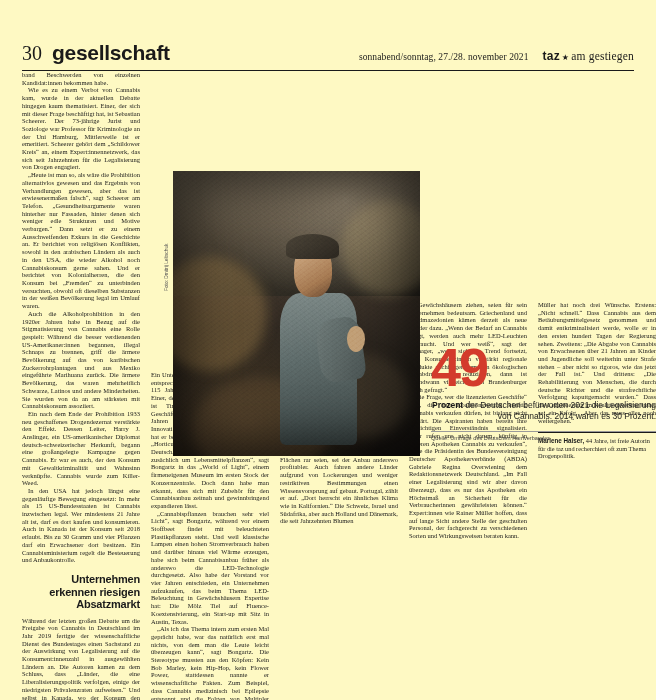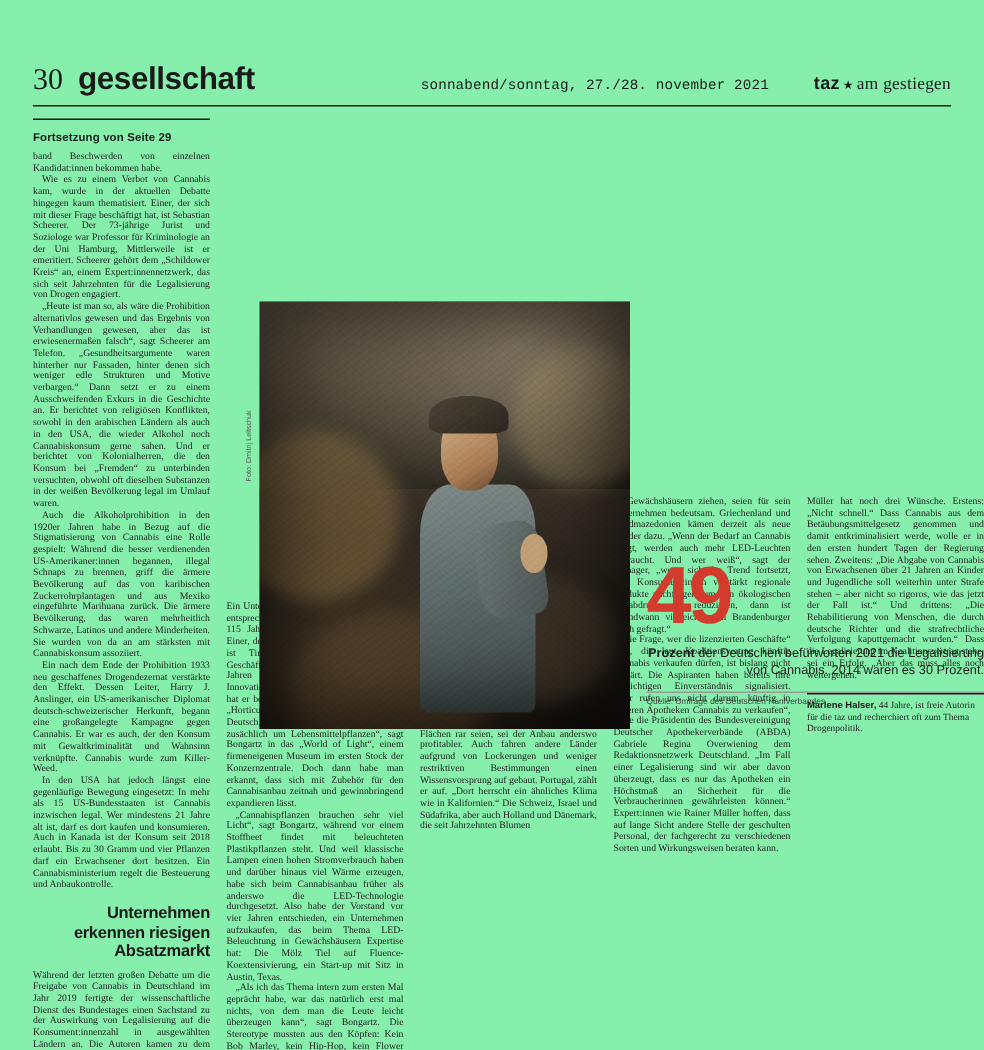--- a/index.html
+++ b/index.html
@@ -11,21 +11,21 @@
     height: 700px;
     background: #f2efe9;
     font-family: "Liberation Serif", serif;
     color: #1a1a1a;
     overflow: hidden;
   }
   .page {
     position: relative;
     width: 656px;
     height: 700px;
-    background: #86efac;
+    background: #fef9c3;
     box-sizing: border-box;
     padding: 26px 22px 10px 22px;
   }
 
   
   .masthead {
     display: flex;
     align-items: baseline;
     border-bottom: 1.2px solid #1a1a1a;
     padding-bottom: 5px;
@@ -41,23 +41,23 @@
     font-size: 21px;
     font-weight: bold;
     font-family: "Liberation Sans", sans-serif;
     letter-spacing: -0.3px;
     flex: 0 0 auto;
     margin-top: 15px;
   }
   .masthead-spacer { flex: 1 1 auto; }
   .dateline {
     font-size: 9.5px;
-    font-family: Liberation Mono, monospace;
+    font-family: Liberation Serif, serif;
     color: #1a1a1a;
-    margin-right: 30px;
+    margin-right: 14px;
     letter-spacing: 0.1px;
   }
   .brand {
     font-size: 11.5px;
     font-family: "Liberation Serif", serif;
     letter-spacing: 0.2px;
   }
   .brand .taz {
     font-weight: bold;
     font-family: "Liberation Sans", sans-serif;
@@ -291,24 +291,20 @@
   <div class="masthead">
     <div class="page-num">30</div>
     <div class="section-title">gesellschaft</div>
     <div class="masthead-spacer"></div>
     <div class="dateline">sonnabend/sonntag, 27./28. november 2021</div>
     <div class="brand">
       <span class="taz">taz</span><span class="star">★</span><span>am gestiegen</span>
     </div>
   </div>
 
-  <div style="margin-top:8px;">
-    <div class="kicker-rule"></div>
-    <div class="kicker">Fortsetzung von Seite 29</div>
-  </div>
 
   <div class="cols">
 
     <div class="col">
       <div class="col-inner">
         <p>band Beschwerden von einzelnen Kandidat:innen bekommen habe.</p>
         <p>Wie es zu einem Verbot von Cannabis kam, wurde in der aktuellen Debatte hingegen kaum thematisiert. Einer, der sich mit dieser Frage beschäftigt hat, ist Sebastian Scheerer. Der 73-jährige Jurist und Soziologe war Professor für Kriminologie an der Uni Hamburg, Mittlerweile ist er emeritiert. Scheerer gehört dem „Schildower Kreis“ an, einem Expert:innennetzwerk, das sich seit Jahrzehnten für die Legalisierung von Drogen engagiert.</p>
         <p>„Heute ist man so, als wäre die Prohibition alternativlos gewesen und das Ergebnis von Verhandlungen gewesen, aber das ist erwiesenermaßen falsch“, sagt Scheerer am Telefon. „Gesundheitsargumente waren hinterher nur Fassaden, hinter denen sich weniger edle Strukturen und Motive verbargen.“ Dann setzt er zu einem Ausschweifenden Exkurs in die Geschichte an. Er berichtet von religiösen Konflikten, sowohl in den arabischen Ländern als auch in den USA, die wieder Alkohol noch Cannabiskonsum gerne sahen. Und er berichtet von Kolonialherren, die den Konsum bei „Fremden“ zu unterbinden versuchten, obwohl oft dieselben Substanzen in der weißen Bevölkerung legal im Umlauf waren.</p>
         <p>Auch die Alkoholprohibition in den 1920er Jahren habe in Bezug auf die Stigmatisierung von Cannabis eine Rolle gespielt: Während die besser verdienenden US-Amerikaner:innen begannen, illegal Schnaps zu brennen, griff die ärmere Bevölkerung auf das von karibischen Zuckerrohrplantagen und aus Mexiko eingeführte Marihuana zurück. Die ärmere Bevölkerung, das waren mehrheitlich Schwarze, Latinos und andere Minderheiten. Sie wurden von da an am stärksten mit Cannabiskonsum assoziiert.</p>
         <p>Ein nach dem Ende der Prohibition 1933 neu geschaffenes Drogendezernat verstärkte den Effekt. Dessen Leiter, Harry J. Anslinger, ein US-amerikanischer Diplomat deutsch-schweizerischer Herkunft, begann eine großangelegte Kampagne gegen Cannabis. Er war es auch, der den Konsum mit Gewaltkriminalität und Wahnsinn verknüpfte. Cannabis wurde zum Killer-Weed.</p>

